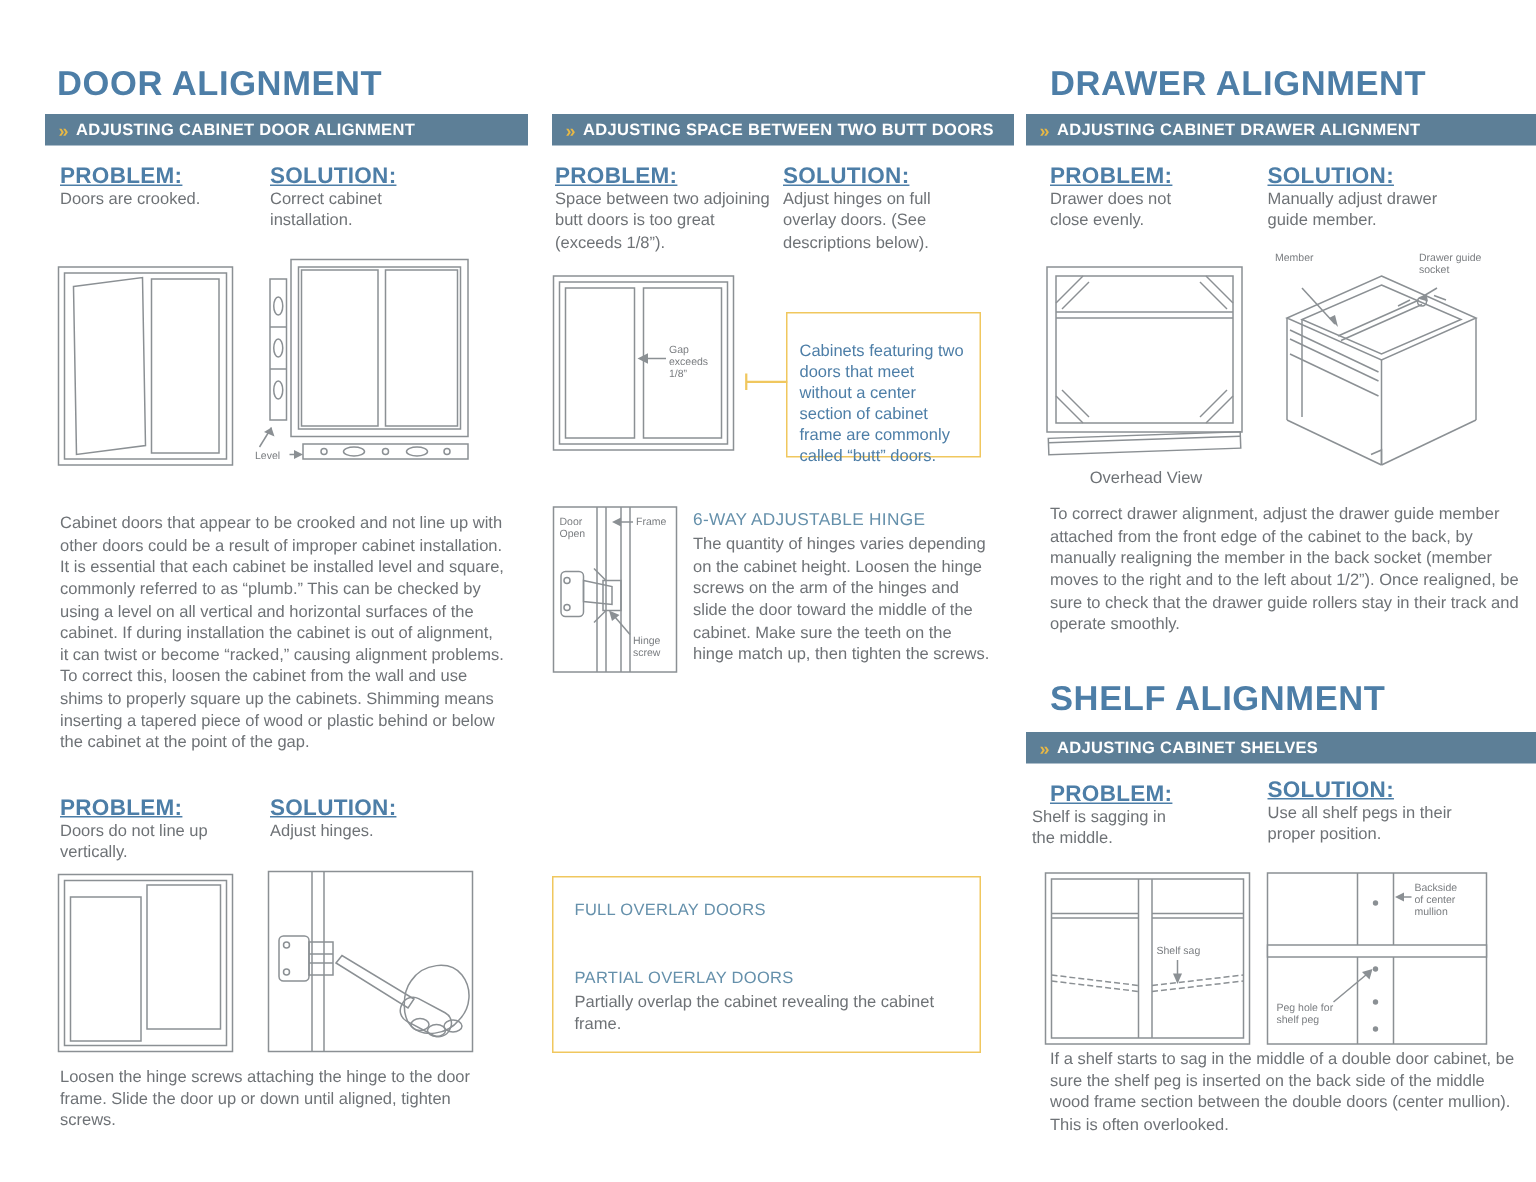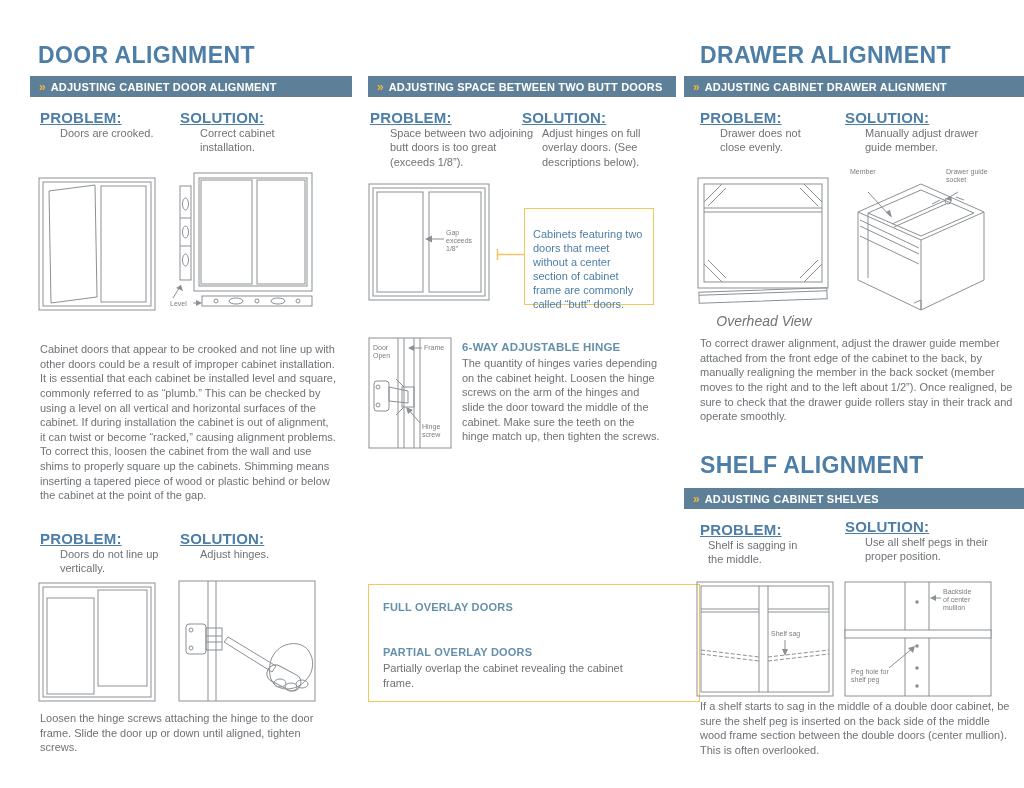--- a/index.html
+++ b/index.html
@@ -7,27 +7,27 @@
         font-family:"Liberation Sans",sans-serif;
         border-radius:23px;
         --blue:#4d7ea7; --bar:#5d7f97; --gold:#e8b845; --gray:#6e7276;
         --yellow:#f0c75e; --sub:#6590ab; --dg:#8b9094;}
   .abs{position:absolute;}
   .title{position:absolute;font-size:23px;font-weight:bold;color:var(--blue);letter-spacing:.4px;white-space:nowrap;}
   .bar{position:absolute;height:21px;background:var(--bar);color:#fff;font-size:11px;font-weight:bold;
        display:flex;align-items:center;padding-left:9px;box-sizing:border-box;letter-spacing:.2px;white-space:nowrap;}
   .chev{color:var(--gold);margin-right:6px;font-size:12px;font-weight:bold;letter-spacing:-1px;}
   .ps-label{position:absolute;font-size:15px;font-weight:bold;color:var(--blue);letter-spacing:.2px;white-space:nowrap;text-decoration:underline;}
-  .ps-text{position:absolute;font-size:11px;color:var(--gray);line-height:1.3;margin-left:20px;}
+  .ps-text{position:absolute;font-size:11px;color:var(--gray);line-height:1.3;}
   .body-text{position:absolute;font-size:11px;color:var(--gray);line-height:1.33;}
-  .caption{position:absolute;font-size:14px;color:var(--gray);text-align:center;font-style:italic;}
+  .caption{position:absolute;font-size:11px;color:var(--gray);text-align:center;}
   .callout{position:absolute;border:1px solid var(--yellow);color:var(--blue);font-size:11px;
            line-height:1.27;padding:19px 8px;box-sizing:border-box;}
   .overlay-box{position:absolute;border:1px solid var(--yellow);box-sizing:border-box;}
-  .sub-h{position:absolute;font-size:11.5px;font-weight:bold;color:var(--sub);letter-spacing:.2px;white-space:nowrap;}
+  .sub-h{position:absolute;font-size:11.5px;font-weight:normal;color:var(--sub);letter-spacing:.2px;white-space:nowrap;}
   .sub-h.inbox{font-size:11px;}
   .dg{position:absolute;}
   .dg .ln{stroke:var(--dg);fill:none;stroke-width:1;}
   .dg .fil{fill:var(--dg);stroke:none;}
   .dg .wf{fill:#ffffff;stroke:var(--dg);stroke-width:1;}
   .dg text{fill:#7a7d80;stroke:none;font-size:7px;font-family:"Liberation Sans",sans-serif;}
   .yl line{stroke:var(--yellow);stroke-width:1.5;fill:none;}
 </style>
 </head>
 <body>
@@ -172,21 +172,21 @@
     <text x="5" y="13">Door</text>
     <text x="5" y="21">Open</text>
     <text x="56" y="13">Frame</text>
     <text x="54" y="92">Hinge</text>
     <text x="54" y="100">screw</text>
   </svg>
 
   <div class="sub-h" style="left:462px;top:341px;">6-WAY ADJUSTABLE HINGE</div>
   <div class="body-text" style="left:462px;top:356px;width:202px;">The quantity of hinges varies depending on the cabinet height. Loosen the hinge screws on the arm of the hinges and slide the door toward the middle of the cabinet. Make sure the teeth on the hinge match up, then tighten the screws.</div>
 
-  <div class="overlay-box" style="left:368px;top:584px;width:332px;height:118px;">
+  <div class="overlay-box" style="left:368px;top:584px;width:286px;height:118px;">
     <div class="sub-h inbox" style="left:14px;top:16px;">FULL OVERLAY DOORS</div>
     <div class="sub-h inbox" style="left:14px;top:61px;">PARTIAL OVERLAY DOORS</div>
     <div class="body-text" style="left:14px;top:76px;width:245px;">Partially overlap the cabinet revealing the cabinet frame.</div>
   </div>
 
   <div class="title" style="left:700px;top:42px;">DRAWER ALIGNMENT</div>
 
   <div class="bar" style="left:684px;top:76px;width:340px;">
     <span class="chev">»</span>
     <span>ADJUSTING CABINET DRAWER ALIGNMENT</span>

